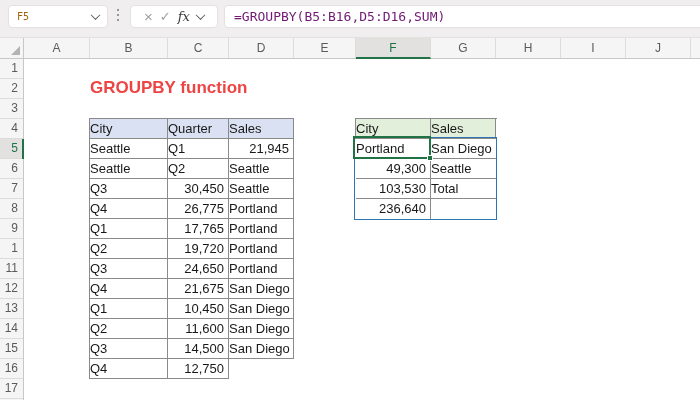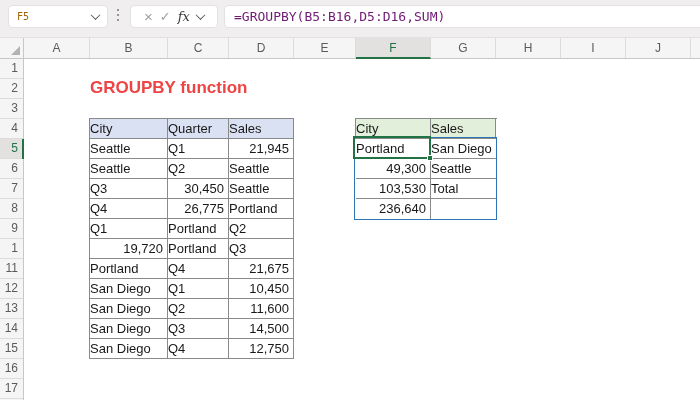--- a/index.html
+++ b/index.html
@@ -151,25 +151,27 @@
         <div class="cell">Seattle</div>
         <div class="cell">Q2</div>
         <div class="cell">Seattle</div>
         <div class="cell">Q3</div>
         <div class="cell num">30,450</div>
         <div class="cell">Seattle</div>
         <div class="cell">Q4</div>
         <div class="cell num">26,775</div>
         <div class="cell">Portland</div>
         <div class="cell">Q1</div>
+        <div class="cell num">17,765</div>
         <div class="cell">Portland</div>
         <div class="cell">Q2</div>
         <div class="cell num">19,720</div>
         <div class="cell">Portland</div>
         <div class="cell">Q3</div>
+        <div class="cell num">24,650</div>
         <div class="cell">Portland</div>
         <div class="cell">Q4</div>
         <div class="cell num">21,675</div>
         <div class="cell">San Diego</div>
         <div class="cell">Q1</div>
         <div class="cell num">10,450</div>
         <div class="cell">San Diego</div>
         <div class="cell">Q2</div>
         <div class="cell num">11,600</div>
         <div class="cell">San Diego</div>

